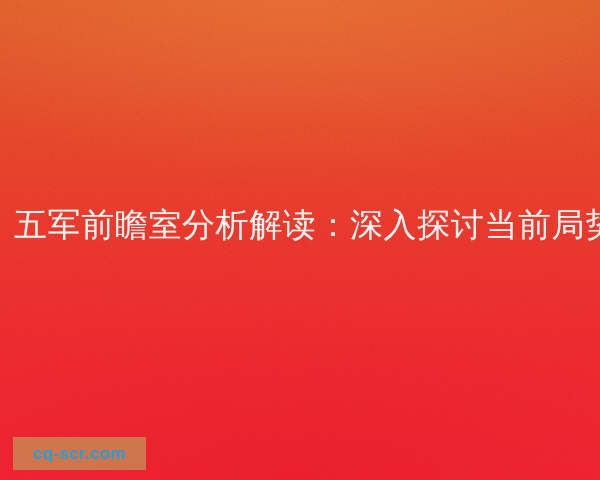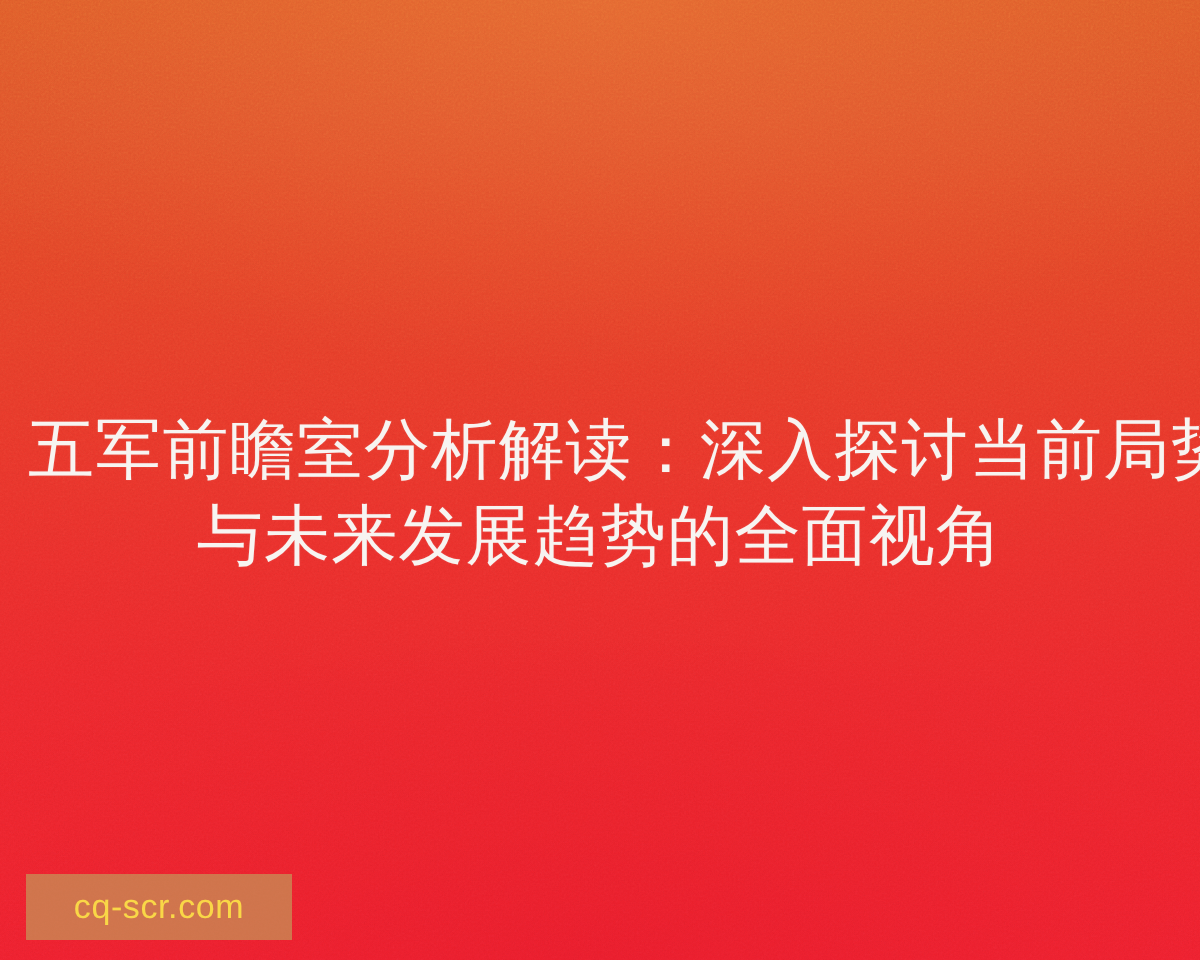--- a/index.html
+++ b/index.html
@@ -90,25 +90,25 @@
     width: 133px;
     height: 33px;
     background: rgba(190, 168, 96, 0.62);
     display: flex;
     align-items: center;
     justify-content: center;
     box-sizing: border-box;
   }
 
   .watermark-text {
-    color: #fde047;
+    color: #0ea5e9;
     font-size: 17px;
     line-height: 1;
     letter-spacing: 0.3px;
-    font-weight: 400;
+    font-weight: 700;
     opacity: 0.92;
     font-family: "Liberation Sans", "DejaVu Sans", sans-serif;
   }
 </style>
 </head>
 <body>
 
 <div id="stage">
 
   <div class="bg-gradient"></div>
@@ -126,20 +126,19 @@
       <feTurbulence type="fractalNoise" baseFrequency="1.6" numOctaves="2" stitchTiles="stitch"></feTurbulence>
       <feColorMatrix type="saturate" values="0"></feColorMatrix>
     </filter>
     <rect width="600" height="480" filter="url(#grainB)"></rect>
   </svg>
 
   <div class="bg-sheen"></div>
 
   <div class="title-block">
     <span class="title-line">五军前瞻室分析解读：深入探讨当前局势</span>
-    <span class="title-line">与未来发展趋势的全面视角</span>
   </div>
 
   <div class="watermark">
     <span class="watermark-text">cq-scr.com</span>
   </div>
 
 </div>
 
 </body></html>

